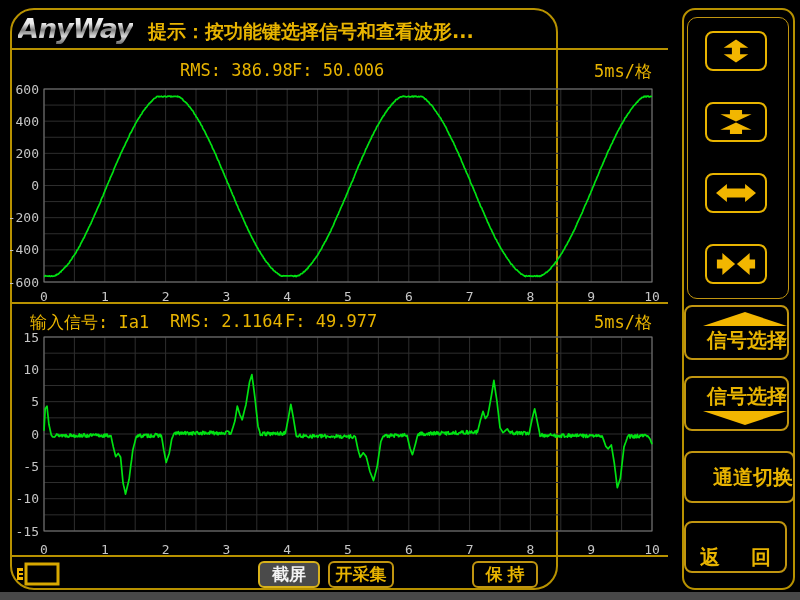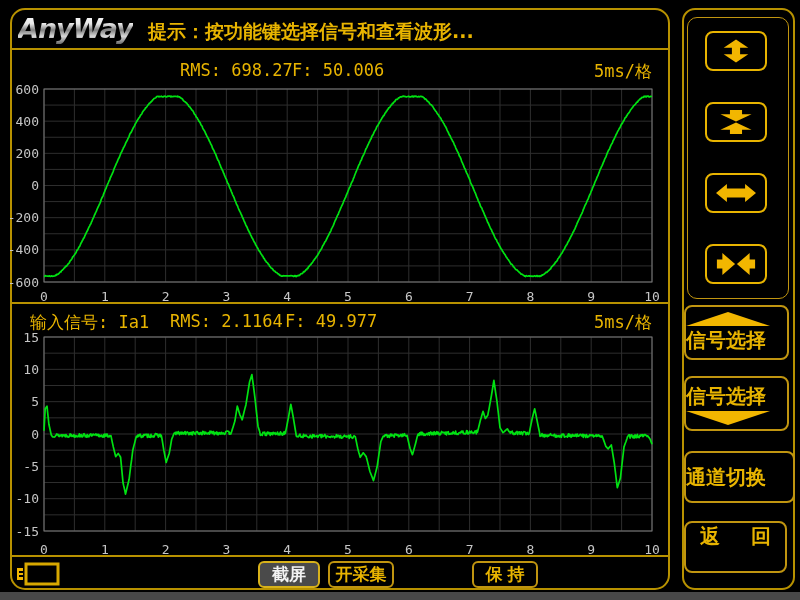--- a/index.html
+++ b/index.html
@@ -1,22 +1,22 @@
 <!DOCTYPE html>
 <html><head>
 <meta charset="utf-8">
 <style>
   * { margin:0; padding:0; box-sizing:border-box; }
   html,body { width:800px; height:600px; background:#000; overflow:hidden;
               font-family:"DejaVu Sans", sans-serif; }
   .abs { position:absolute; }
 
   
-  #main-frame { left:10px; top:8px; width:660px; height:582px;
-    border:2px solid #b89200; border-radius:15px; }
+  #main-frame { left:10px; top:8px; width:548px; height:582px;
+    border:2px solid #b89200; border-radius:24px; }
   #right-frame { left:682px; top:8px; width:113px; height:582px;
     border:2px solid #b89200; border-radius:13px; }
   #bottom-strip { left:0; top:592px; width:800px; height:8px; background:#484848; }
 
   
   #title-bar { left:0; top:0; width:656px; height:40px; border-bottom:2px solid #b89200; }
   #logo { left:6px; top:3px; font-size:27px; font-weight:bold; font-style:italic;
     letter-spacing:-1px;
     background:linear-gradient(180deg,#ffffff 0%,#e8e8e8 35%,#808080 55%,#d8d8d8 75%,#6a6a6a 100%);
     -webkit-background-clip:text; background-clip:text; color:transparent; }
@@ -42,41 +42,41 @@
   #btn-hold { left:460px; width:66px; letter-spacing:5px; padding-left:5px;justify-content:center; }
 
   
   #arrow-container { left:3px; top:7px; width:102px; height:282px;
     border:1px solid #c09510; border-radius:10px; }
   .arrow-btn { position:absolute; left:17px; width:62px; height:40px;
     border:2px solid #e8b400; border-radius:8px; background:#000;
     display:flex; align-items:center; justify-content:center; cursor:pointer; }
   .rbtn { position:absolute; left:0; width:105px; border:2px solid #c09510;
     border-radius:8px; background:#000; color:#e8b400; font-size:20px; font-weight:600;
-    display:flex; flex-direction:column; align-items:flex-start; justify-content:center;
+    display:flex; flex-direction:column; align-items:flex-end; justify-content:center;
     gap:1px; cursor:pointer; }
   #btn-signal-up   { top:295px; height:55px; }
   #btn-signal-down { top:366px; height:55px; }
   #btn-channel     { top:441px; height:52px; width:111px; }
   #btn-return      { top:511px; height:52px; width:103px; flex-direction:row;
                      justify-content:space-between; padding:0 14px; }
   .gold-fill { fill:#f2b600; }
 </style>
 </head>
 <body>
 
 <div id="main-frame" class="abs">
 
   <div id="title-bar" class="abs">
     <span id="logo" class="abs">AnyWay</span>
     <span id="hint" class="abs">提示：按功能键选择信号和查看波形...</span>
   </div>
 
   <div id="panel1" class="abs panel">
-    <span class="phead" style="left:168px;top:8px"><span>RMS:</span> <span>698.27</span></span>
+    <span class="phead" style="left:168px;top:8px"><span>RMS:</span> <span>386.98</span></span>
     <span class="phead" style="left:280px;top:8px"><span>F:</span> <span>50.006</span></span>
     <span class="phead" style="right:16px;top:8px">5ms/格</span>
     <svg id="wave1" class="wave" width="656" height="254">
         <line x1="32" y1="37" x2="32" y2="230" stroke="#2e2e2e" stroke-width="1"></line>
         <line x1="62.400000000000006" y1="37" x2="62.400000000000006" y2="230" stroke="#2e2e2e" stroke-width="1"></line>
         <line x1="92.80000000000001" y1="37" x2="92.80000000000001" y2="230" stroke="#2e2e2e" stroke-width="1"></line>
         <line x1="123.2" y1="37" x2="123.2" y2="230" stroke="#2e2e2e" stroke-width="1"></line>
         <line x1="153.60000000000002" y1="37" x2="153.60000000000002" y2="230" stroke="#2e2e2e" stroke-width="1"></line>
         <line x1="184" y1="37" x2="184" y2="230" stroke="#2e2e2e" stroke-width="1"></line>
         <line x1="214.4" y1="37" x2="214.4" y2="230" stroke="#2e2e2e" stroke-width="1"></line>

